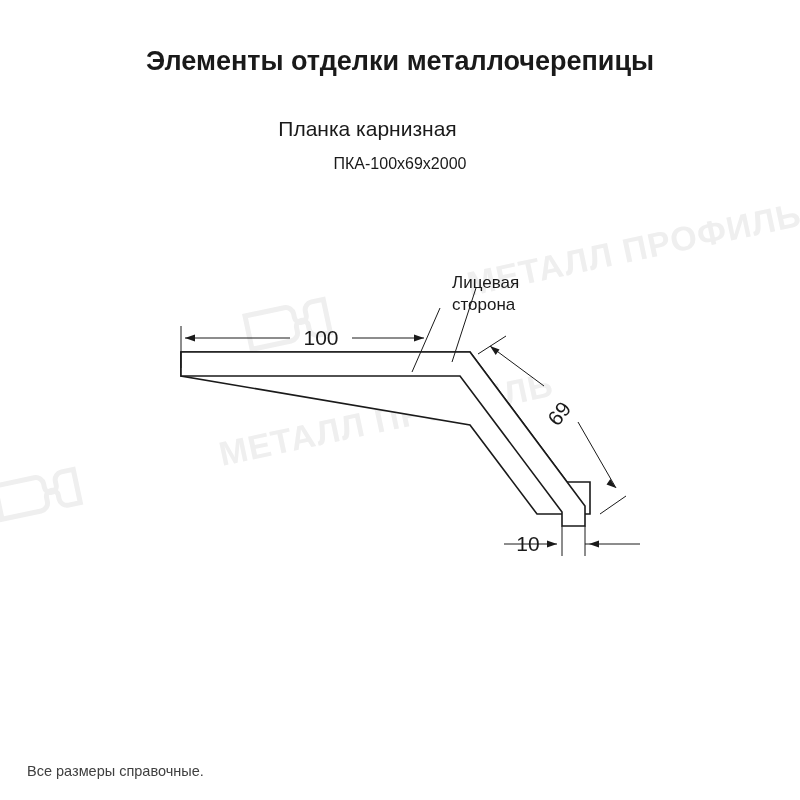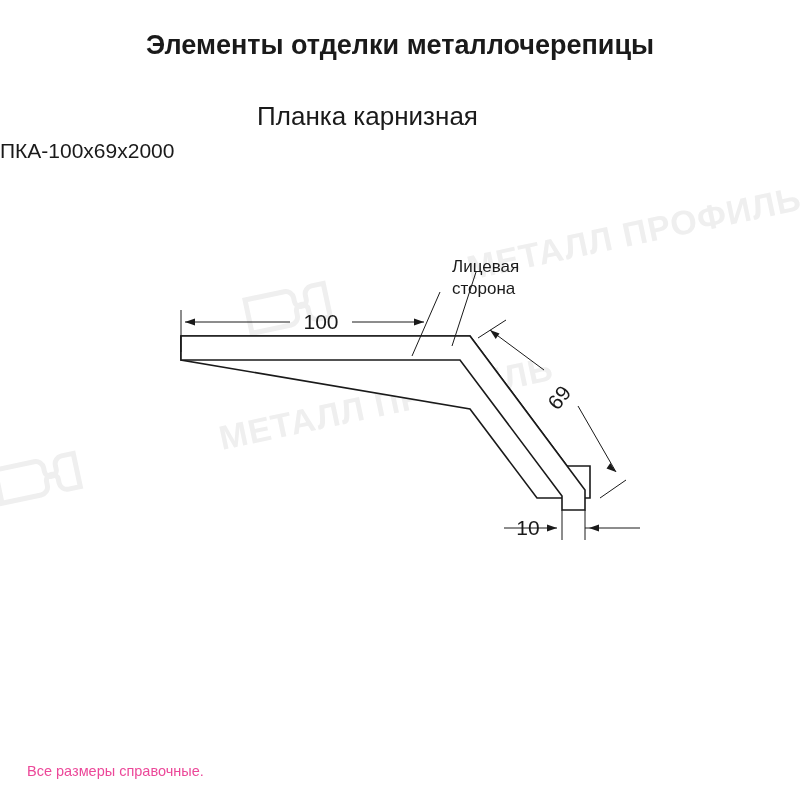--- a/index.html
+++ b/index.html
@@ -11,60 +11,62 @@
     width: 800px;
     height: 800px;
     position: relative;
     font-family: "Liberation Sans", sans-serif;
     color: #1a1a1a;
     overflow: hidden;
   }
   .page {
     position: absolute;
     inset: 0;
+    margin-top: 16px;
   }
   .title {
     position: absolute;
     top: 30px;
     left: 0;
     width: 800px;
     text-align: center;
     font-size: 27px;
     font-weight: bold;
     letter-spacing: 0px;
   }
   .subtitle {
     position: absolute;
     top: 101px;
     left: 0;
     width: 735px;
     text-align: center;
-    font-size: 26px;
+    font-size: 21px;
   }
   .code {
     position: absolute;
     top: 139px;
     left: 0;
     width: 800px;
-    font-size: 21px;
+    text-align: center;
+    font-size: 16px;
   }
   .drawing {
     position: absolute;
     top: 180px;
     left: 0;
     width: 800px;
     height: 420px;
   }
   .notes {
     position: absolute;
     left: 27px;
     bottom: 18px;
     font-size: 14.5px;
     line-height: 1.55;
-    color: #ec4899;
+    color: #404040;
   }
   .notes div {
     white-space: nowrap;
   }
   svg { display: block; }
 </style>
 </head>
 <body>
 
 <div class="page">

